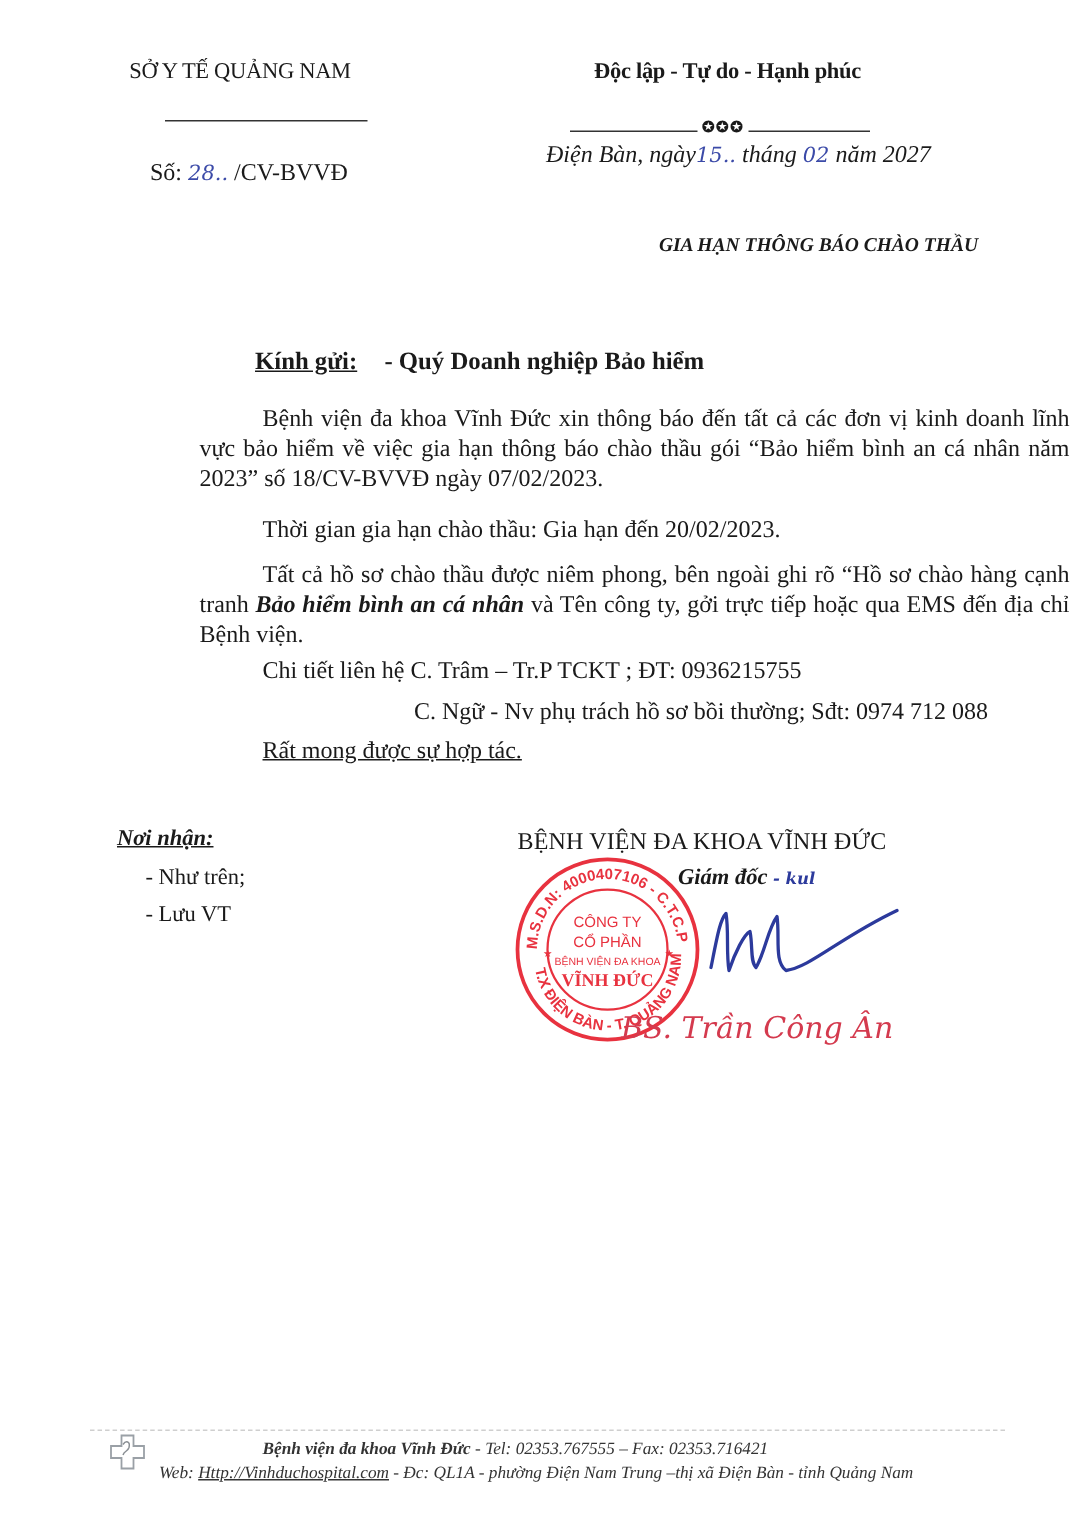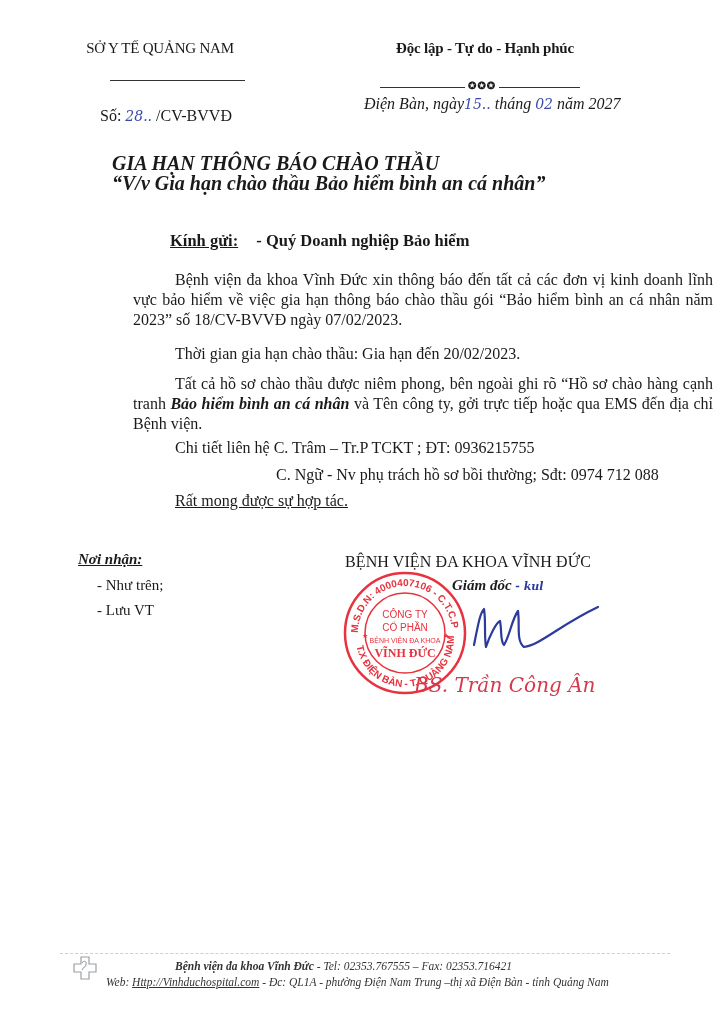--- a/index.html
+++ b/index.html
@@ -12,21 +12,21 @@
     .hdr-right { left: 290px; top: 40px; width: 390px; text-align: center; }
     .hdr-line { font-size: 15px; line-height: 16px; letter-spacing: -0.2px; }
     .bold { font-weight: bold; }
     .rule-left { left: 110px; top: 80px; width: 135px; height: 0; border-top: 1px solid #333; }
     .rule-right { left: 380px; top: 87px; width: 200px; height: 1px; }
     .rule-right .seg { position: absolute; top: 0; height: 0; border-top: 1px solid #333; }
     .ooo { position: absolute; left: 85px; top: -7px; font-size: 10px; font-weight: bold; letter-spacing: 1px; background: #fff; padding: 0 3px; line-height: 12px; }
     .so-line { left: 100px; top: 95px; font-size: 16px; margin-top: 12px; }
     .date-line { left: 364px; top: 95px; font-size: 16px; font-style: italic; }
     .hand { font-family: "DejaVu Serif", serif; font-style: italic; color: #3b4aa8; font-size: 14px; }
-    .title { left: 112px; top: 153px; width: 560px; text-align: left; font-weight: bold; font-style: italic; font-size: 20px; line-height: 20px; }
+    .title { left: 92px; top: 153px; width: 560px; text-align: right; font-weight: bold; font-style: italic; font-size: 13px; line-height: 20px; }
     .kinh { left: 170px; top: 231px; font-size: 16.5px; font-weight: bold; }
     .kinh u { text-decoration: underline; }
     .para { left: 85px; width: 580px; font-size: 16px; line-height: 20px; text-align: justify; margin-left: 48px; }
     .indent { text-indent: 42px; }
     .noi-nhan { left: 78px; top: 551px; font-size: 15px; font-weight: bold; font-style: italic; text-decoration: underline; }
     .nn-item { left: 97px; font-size: 15px; }
     .sig-org { left: 345px; top: 553px; font-size: 16px; letter-spacing: 0.1px; }
     .sig-role { left: 452px; top: 577px; font-size: 15px; font-weight: bold; font-style: italic; }
     .sig-name { left: 414px; top: 673px; font-size: 20px; font-style: italic; color: #d43a4e; font-family: "DejaVu Serif", serif; }
     .stamp { left: 342px; top: 570px; width: 126px; height: 126px; }
@@ -57,21 +57,20 @@
 <div class="abs so-line">
   <span>Số:</span>
   <span class="hand">28..</span><span> /CV-BVVĐ</span>
 </div>
 <div class="abs date-line">
   <span>Điện Bàn, ngày</span><span class="hand">15..</span><span> tháng </span><span class="hand">02</span><span> năm 2027</span>
 </div>
 
 <div class="abs title">
   <div>GIA HẠN THÔNG BÁO CHÀO THẦU</div>
-  <div>“V/v Gia hạn chào thầu Bảo hiểm bình an cá nhân”</div>
 </div>
 
 <div class="abs kinh">
   <u>Kính gửi:</u>
   <span style="margin-left:14px;">- Quý Doanh nghiệp Bảo hiểm</span>
 </div>
 
 <div class="abs para indent" style="top:270px;">Bệnh viện đa khoa Vĩnh Đức xin thông báo đến tất cả các đơn vị kinh doanh lĩnh vực bảo hiểm về việc gia hạn thông báo chào thầu gói “Bảo hiểm bình an cá nhân năm 2023” số 18/CV-BVVĐ ngày 07/02/2023.</div>
 <div class="abs para indent" style="top:344px;">Thời gian gia hạn chào thầu: Gia hạn đến 20/02/2023.</div>
 <div class="abs para indent" style="top:374px;">

